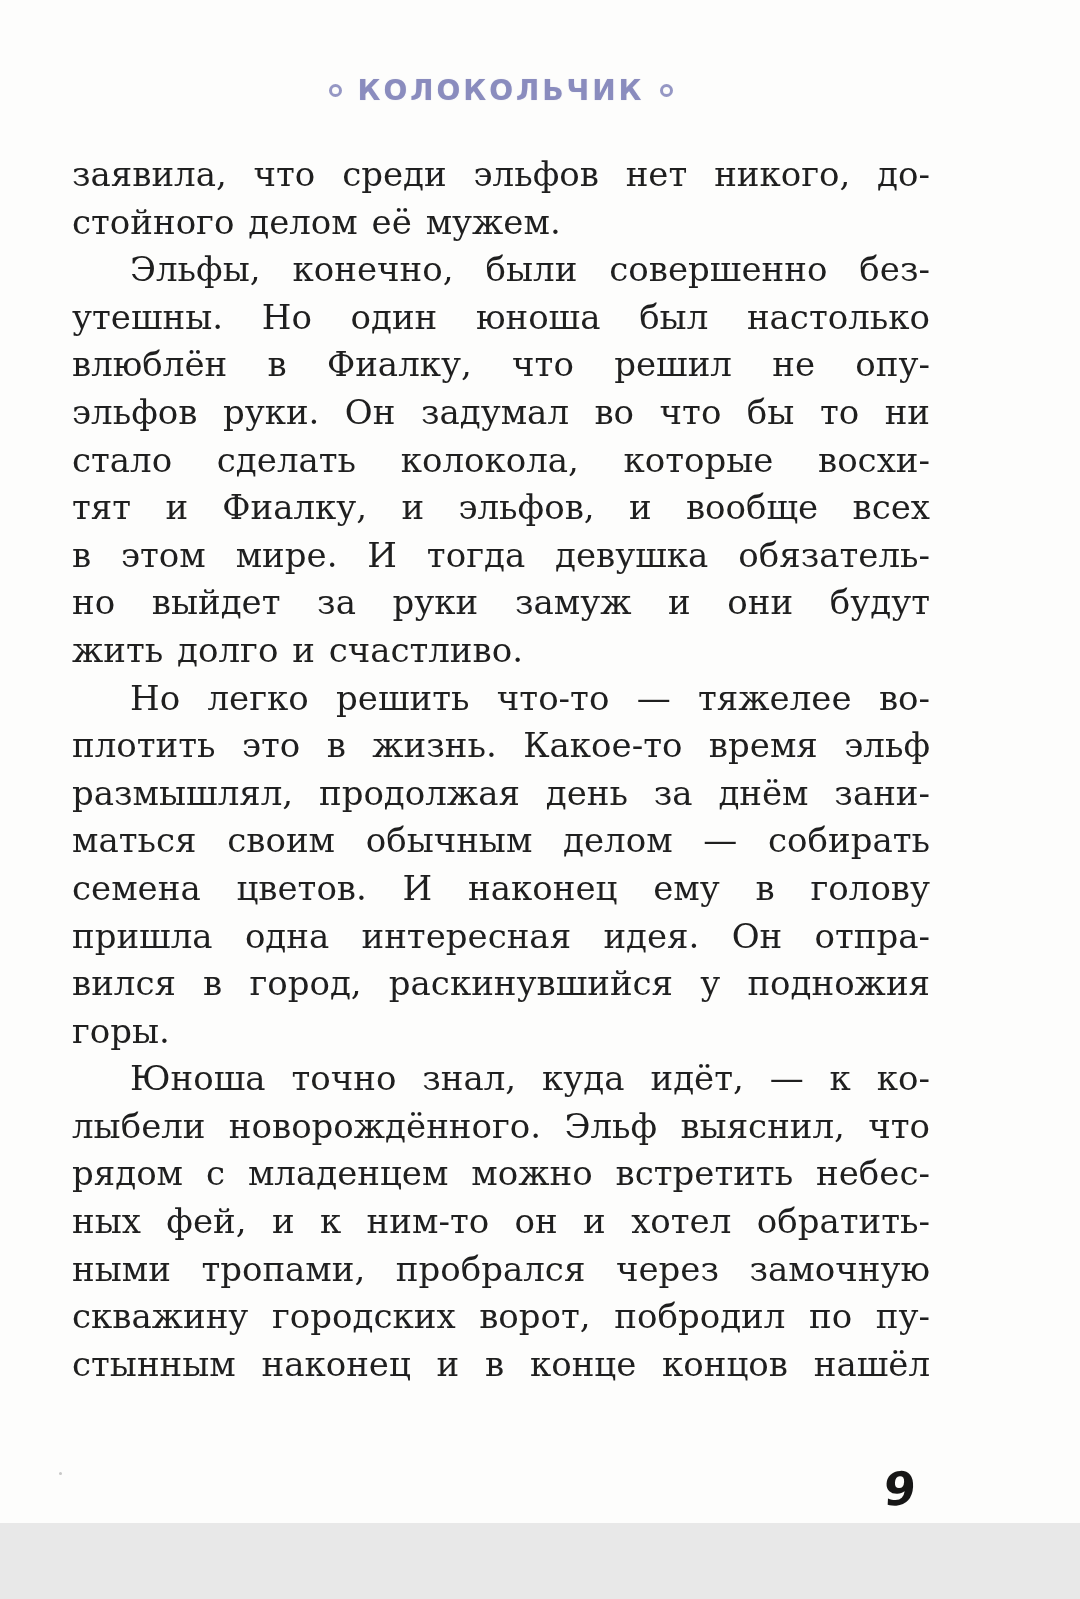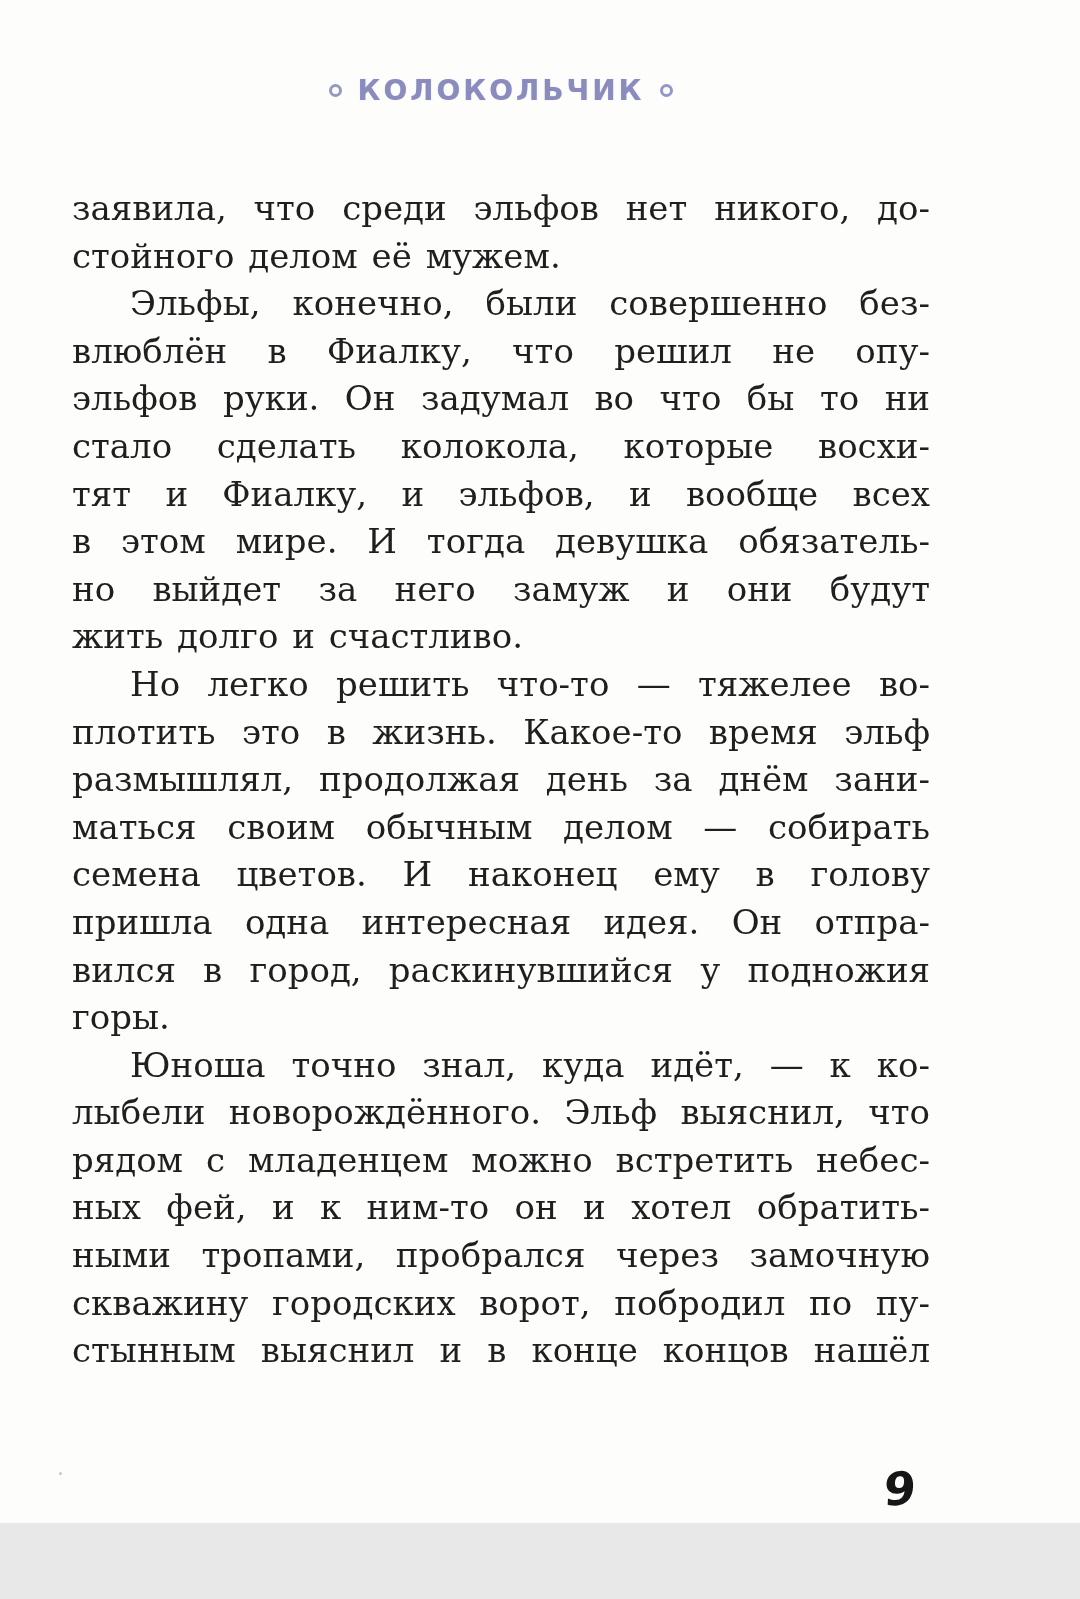--- a/index.html
+++ b/index.html
@@ -54,21 +54,20 @@
     opacity: 0.9;
   }
   .textblock {
     position: absolute;
     top: 151px;
     left: 72px;
     width: 858px;
     color: #1f1f1f;
     font-size: 34px;
     word-spacing: 3px;
-    margin-top: 34px;
   }
   .line {
     height: 47.6px;
     line-height: 47.6px;
     text-align: justify;
     text-align-last: justify;
     white-space: normal;
   }
   .line.indent {
     text-indent: 58px;
@@ -107,41 +106,42 @@
   <div class="header">
     <span class="ring"></span>
     <span class="header-title">КОЛОКОЛЬЧИК</span>
     <span class="ring"></span>
   </div>
 
   <div class="textblock">
     <div class="line">заявила, что среди эльфов нет никого, до-</div>
     <div class="line para-end">стойного делом её мужем.</div>
     <div class="line indent">Эльфы, конечно, были совершенно без-</div>
+    <div class="line">утешны. Но один юноша был настолько</div>
     <div class="line">влюблён в Фиалку, что решил не опу-</div>
     <div class="line">эльфов руки. Он задумал во что бы то ни</div>
     <div class="line">стало сделать колокола, которые восхи-</div>
     <div class="line">тят и Фиалку, и эльфов, и вообще всех</div>
     <div class="line">в этом мире. И тогда девушка обязатель-</div>
-    <div class="line">но выйдет за него замуж и они будут</div>
+    <div class="line">но выйдет за руки замуж и они будут</div>
     <div class="line para-end">жить долго и счастливо.</div>
     <div class="line indent">Но легко решить что-то — тяжелее во-</div>
     <div class="line">плотить это в жизнь. Какое-то время эльф</div>
     <div class="line">размышлял, продолжая день за днём зани-</div>
     <div class="line">маться своим обычным делом — собирать</div>
     <div class="line">семена цветов. И наконец ему в голову</div>
     <div class="line">пришла одна интересная идея. Он отпра-</div>
     <div class="line">вился в город, раскинувшийся у подножия</div>
     <div class="line para-end">горы.</div>
     <div class="line indent">Юноша точно знал, куда идёт, — к ко-</div>
     <div class="line">лыбели новорождённого. Эльф выяснил, что</div>
     <div class="line">рядом с младенцем можно встретить небес-</div>
     <div class="line">ных фей, и к ним-то он и хотел обратить-</div>
     <div class="line">ными тропами, пробрался через замочную</div>
     <div class="line">скважину городских ворот, побродил по пу-</div>
-    <div class="line">стынным выяснил и в конце концов нашёл</div>
+    <div class="line">стынным наконец и в конце концов нашёл</div>
   </div>
 
   <div class="speck"></div>
 
   <div class="pagenum">9</div>
 
 </div>
 
 </body></html>

